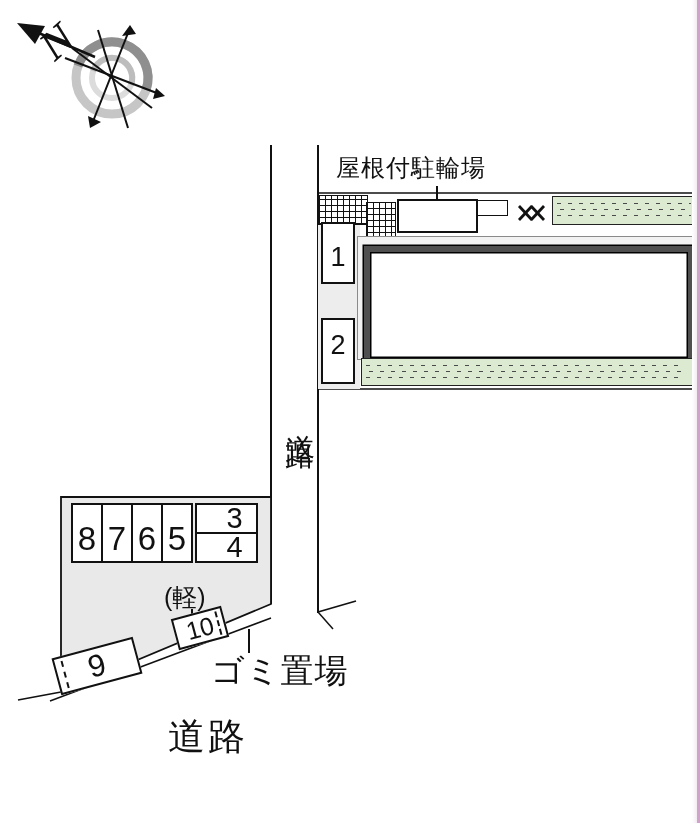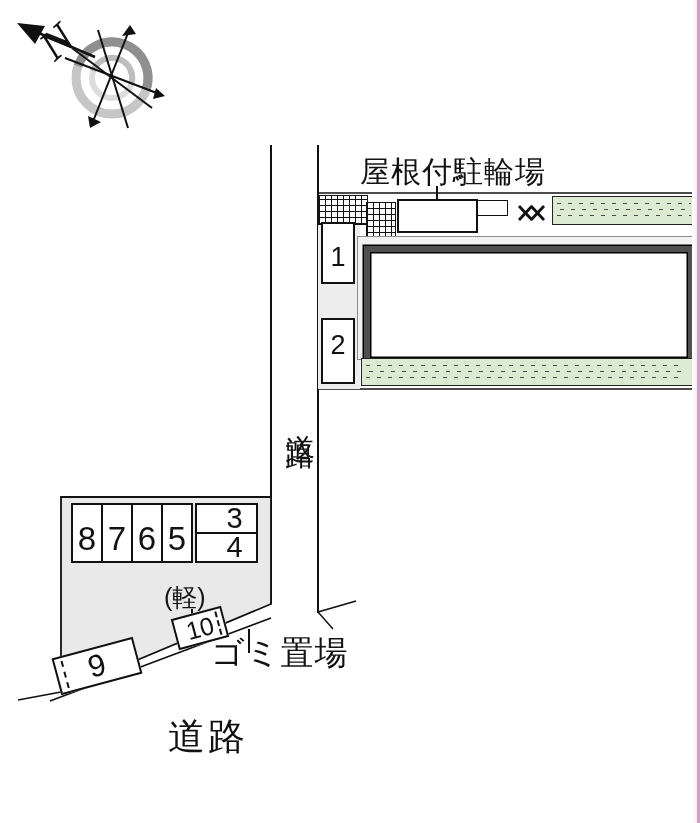--- a/index.html
+++ b/index.html
@@ -5,24 +5,24 @@
   html,body{margin:0;padding:0;background:#ffffff;}
   #plan{
     position:relative;width:700px;height:823px;background:#ffffff;overflow:hidden;
     font-family:"Liberation Sans","DejaVu Sans",sans-serif;color:#111;
   }
   .abs{position:absolute;}
   svg.layer{position:absolute;left:0;top:0;width:700px;height:823px;pointer-events:none;}
 
   
   .lbl{position:absolute;color:#111;white-space:nowrap;}
-  .lbl-bike{left:360px;top:152px;font-size:30px;letter-spacing:1px;}
+  .lbl-bike{left:336px;top:152px;font-size:24px;letter-spacing:1px;}
   .lbl-road-v{left:279px;top:411px;font-size:30px;writing-mode:vertical-rl;text-orientation:upright;letter-spacing:5px;}
   .lbl-road-b{left:168px;top:712px;font-size:37px;letter-spacing:3px;}
-  .lbl-gomi{left:211px;top:631px;font-size:33px;letter-spacing:1px;}
+  .lbl-gomi{left:211px;top:649px;font-size:33px;letter-spacing:1px;}
   .lbl-kei{left:164px;top:581px;font-size:25px;}
 
   
   .hatch{position:absolute;border:1px solid #111;
     background-image:
       repeating-linear-gradient(0deg,#111 0 1.4px,transparent 1.4px 6px),
       repeating-linear-gradient(90deg,#111 0 1.4px,transparent 1.4px 6px);
     background-color:#fff;}
   .hatch1{left:318px;top:195px;width:48px;height:28px;}
   .hatch2{left:366px;top:202px;width:28px;height:36px;}

